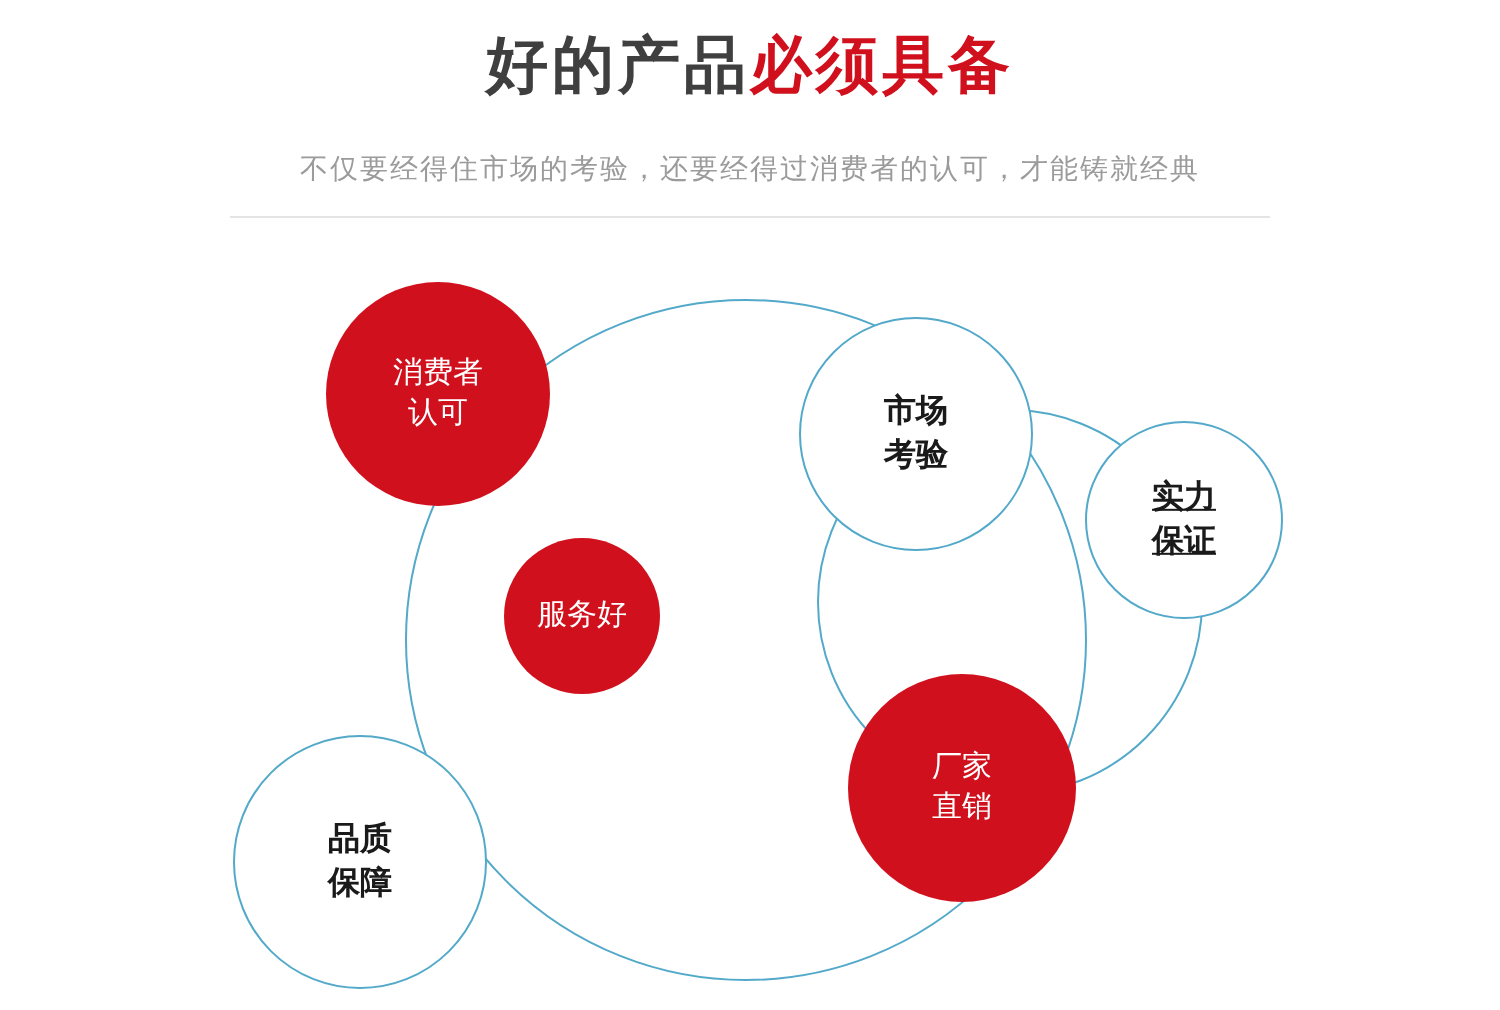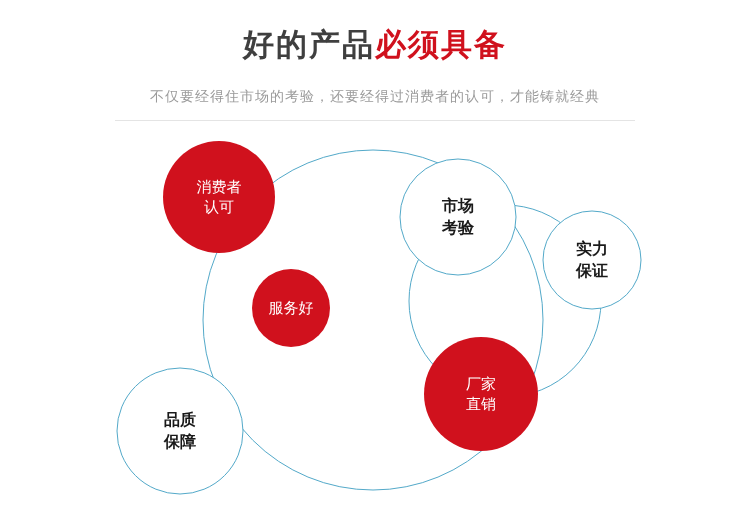--- a/index.html
+++ b/index.html
@@ -12,21 +12,21 @@
     position: relative;
     width: 750px;
     height: 505px;
     background: #ffffff;
     overflow: hidden;
   }
   
   .header {
     position: relative;
     text-align: center;
-    padding-top: 26px;
+    padding-top: 14px;
     z-index: 2;
   }
   .title {
     margin: 0;
     font-size: 31px;
     font-weight: bold;
     letter-spacing: 2px;
     color: #3f3f3f;
     line-height: 1.2;
   }
@@ -107,21 +107,21 @@
     <div class="bubble-label label-red" style="left:219px; top:186px;">
       <span class="line">消费者</span>
       <span class="line">认可</span>
     </div>
 
     <div class="bubble-label label-white" style="left:458px; top:206px;">
       <span class="line">市场</span>
       <span class="line">考验</span>
     </div>
 
-    <div class="bubble-label label-white" style="left:592px; top:249px;">
+    <div class="bubble-label label-white" style="left:592px; top:249px;text-decoration:underline;">
       <span class="line">实力</span>
       <span class="line">保证</span>
     </div>
 
     <div class="bubble-label label-red" style="left:291px; top:297px;">
       <span class="line">服务好</span>
     </div>
 
     <div class="bubble-label label-red" style="left:481px; top:383px;">
       <span class="line">厂家</span>

